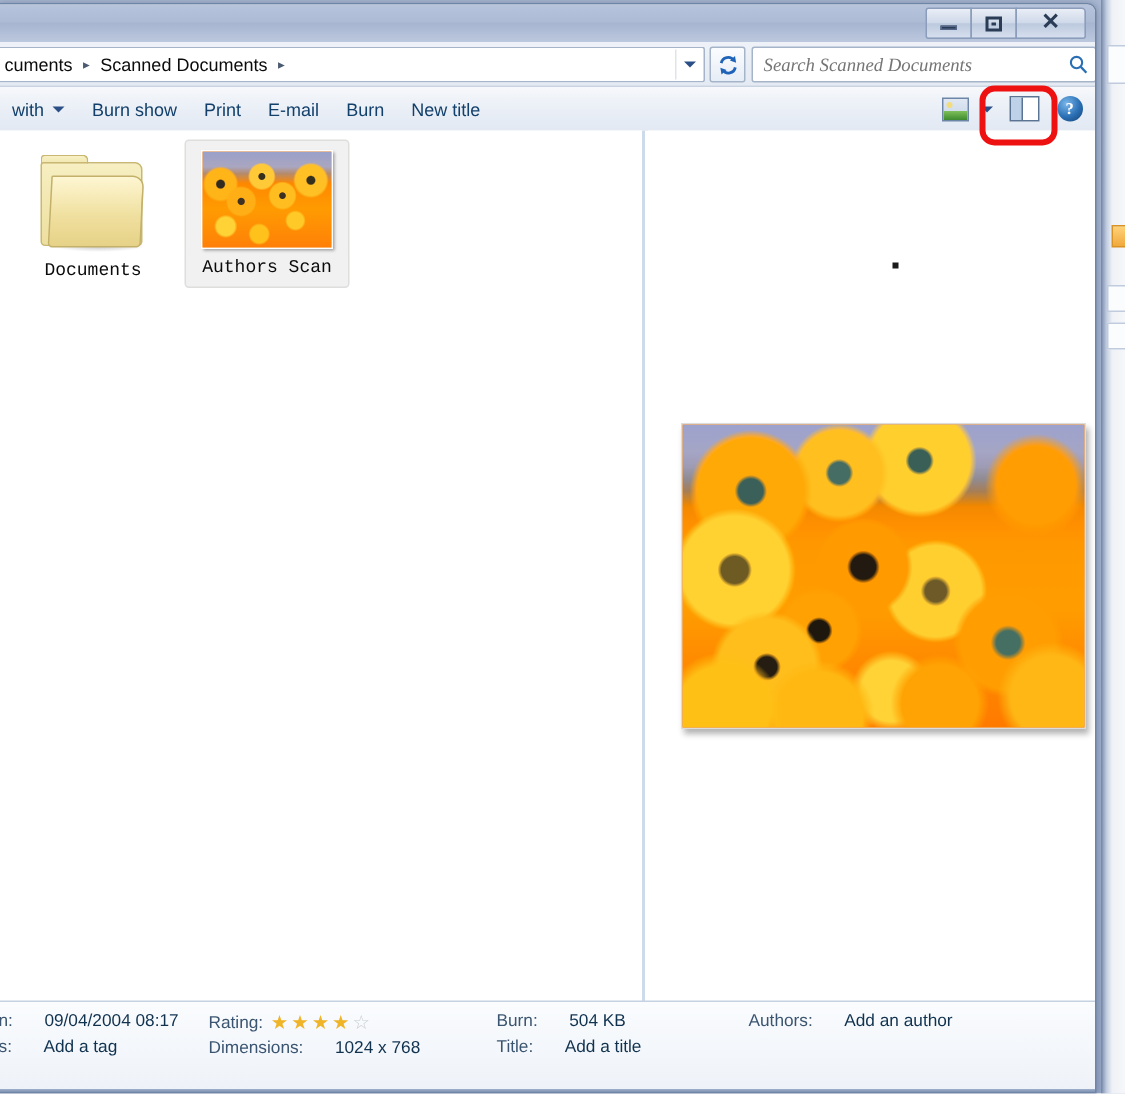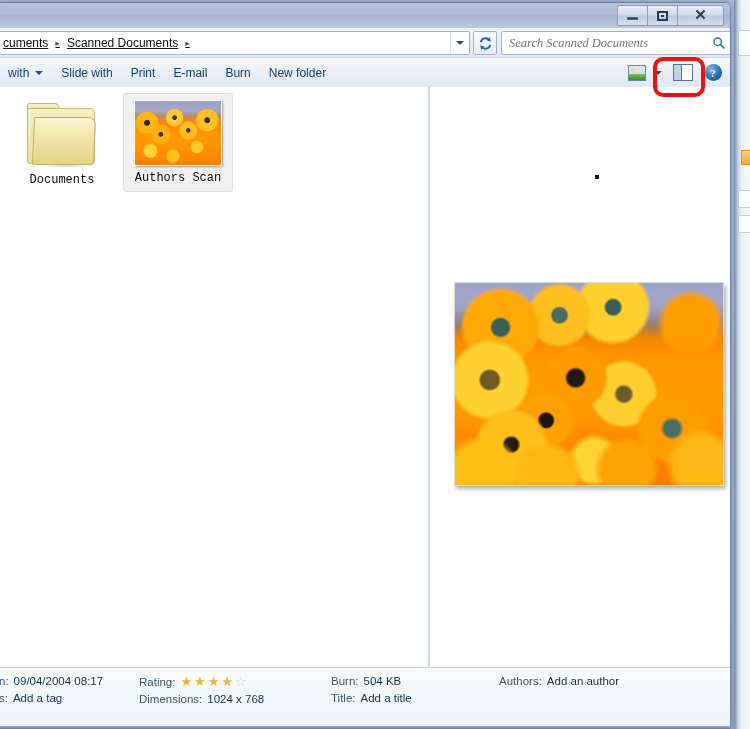--- a/index.html
+++ b/index.html
@@ -102,21 +102,21 @@
     background: linear-gradient(180deg,#eef2f8 0%, #e4eaf3 100%);
     display: flex; align-items: center;
   }
   #addressbar {
     position: absolute; left: 0; top: 3px;
     width: 470px; height: 22px;
     background: #ffffff;
     border: 1px solid #a6b4c9;
     border-left: none;
     border-radius: 0 2px 2px 0;
-    display: flex; align-items: center; text-decoration: underline;
+    display: flex; align-items: center;
   }
   #breadcrumb {
     flex: 1; display: flex; align-items: center;
     padding-left: 2px; gap: 2px;
     font-size: 12px; color: #0b0b0b;
     overflow: hidden; white-space: nowrap;
   }
   .crumb { padding: 1px 2px; cursor: default; }
   .crumb-sep {
     color: #4b5a70; font-size: 9px; padding: 0 3px;
@@ -376,21 +376,21 @@
     border-top: 1px solid #c6d1e1;
     font-size: 11.5px;
     color: #0b2a4a;
   }
   .detail-col {
     position: absolute; top: 7px;
     display: flex; flex-direction: column; gap: 5px;
   }
   .detail-row { display: flex; align-items: center; gap: 5px; white-space: nowrap; }
   .detail-label { color: #3b5570; }
-  .detail-value { color: #10324f; }
+  .detail-value { color: #10324f; margin-left: 16px; }
   .stars { display: flex; gap: 2px; align-items: center; }
   .star { font-size: 13px; line-height: 13px; }
   .star.on  { color: #f0b429; }
   .star.off { color: #c9cdd2; }
 
   #col-a { left: 0px; }
   #col-b { left: 140px; }
   #col-c { left: 332px; }
   #col-d { left: 500px; justify-content: center; }
 
@@ -461,33 +461,33 @@
       </span>
     </div>
   </div>
 
   <div id="toolbar">
     <div class="tb-item">
       <span>with</span>
       <span class="tri-down"></span>
     </div>
     <div class="tb-item">
-      <span>Slide with</span>
+      <span>Burn show</span>
     </div>
     <div class="tb-item">
       <span>Print</span>
     </div>
     <div class="tb-item">
       <span>E-mail</span>
     </div>
     <div class="tb-item">
       <span>Burn</span>
     </div>
     <div class="tb-item">
-      <span>New folder</span>
+      <span>New title</span>
     </div>
 
     <div id="toolbar-right">
       <div class="tb-icon-btn">
         <div id="view-icon"></div>
       </div>
       <div class="tb-arrow-btn">
         <span class="tri-down"></span>
       </div>
       <div class="tb-icon-btn" style="width:34px;">

